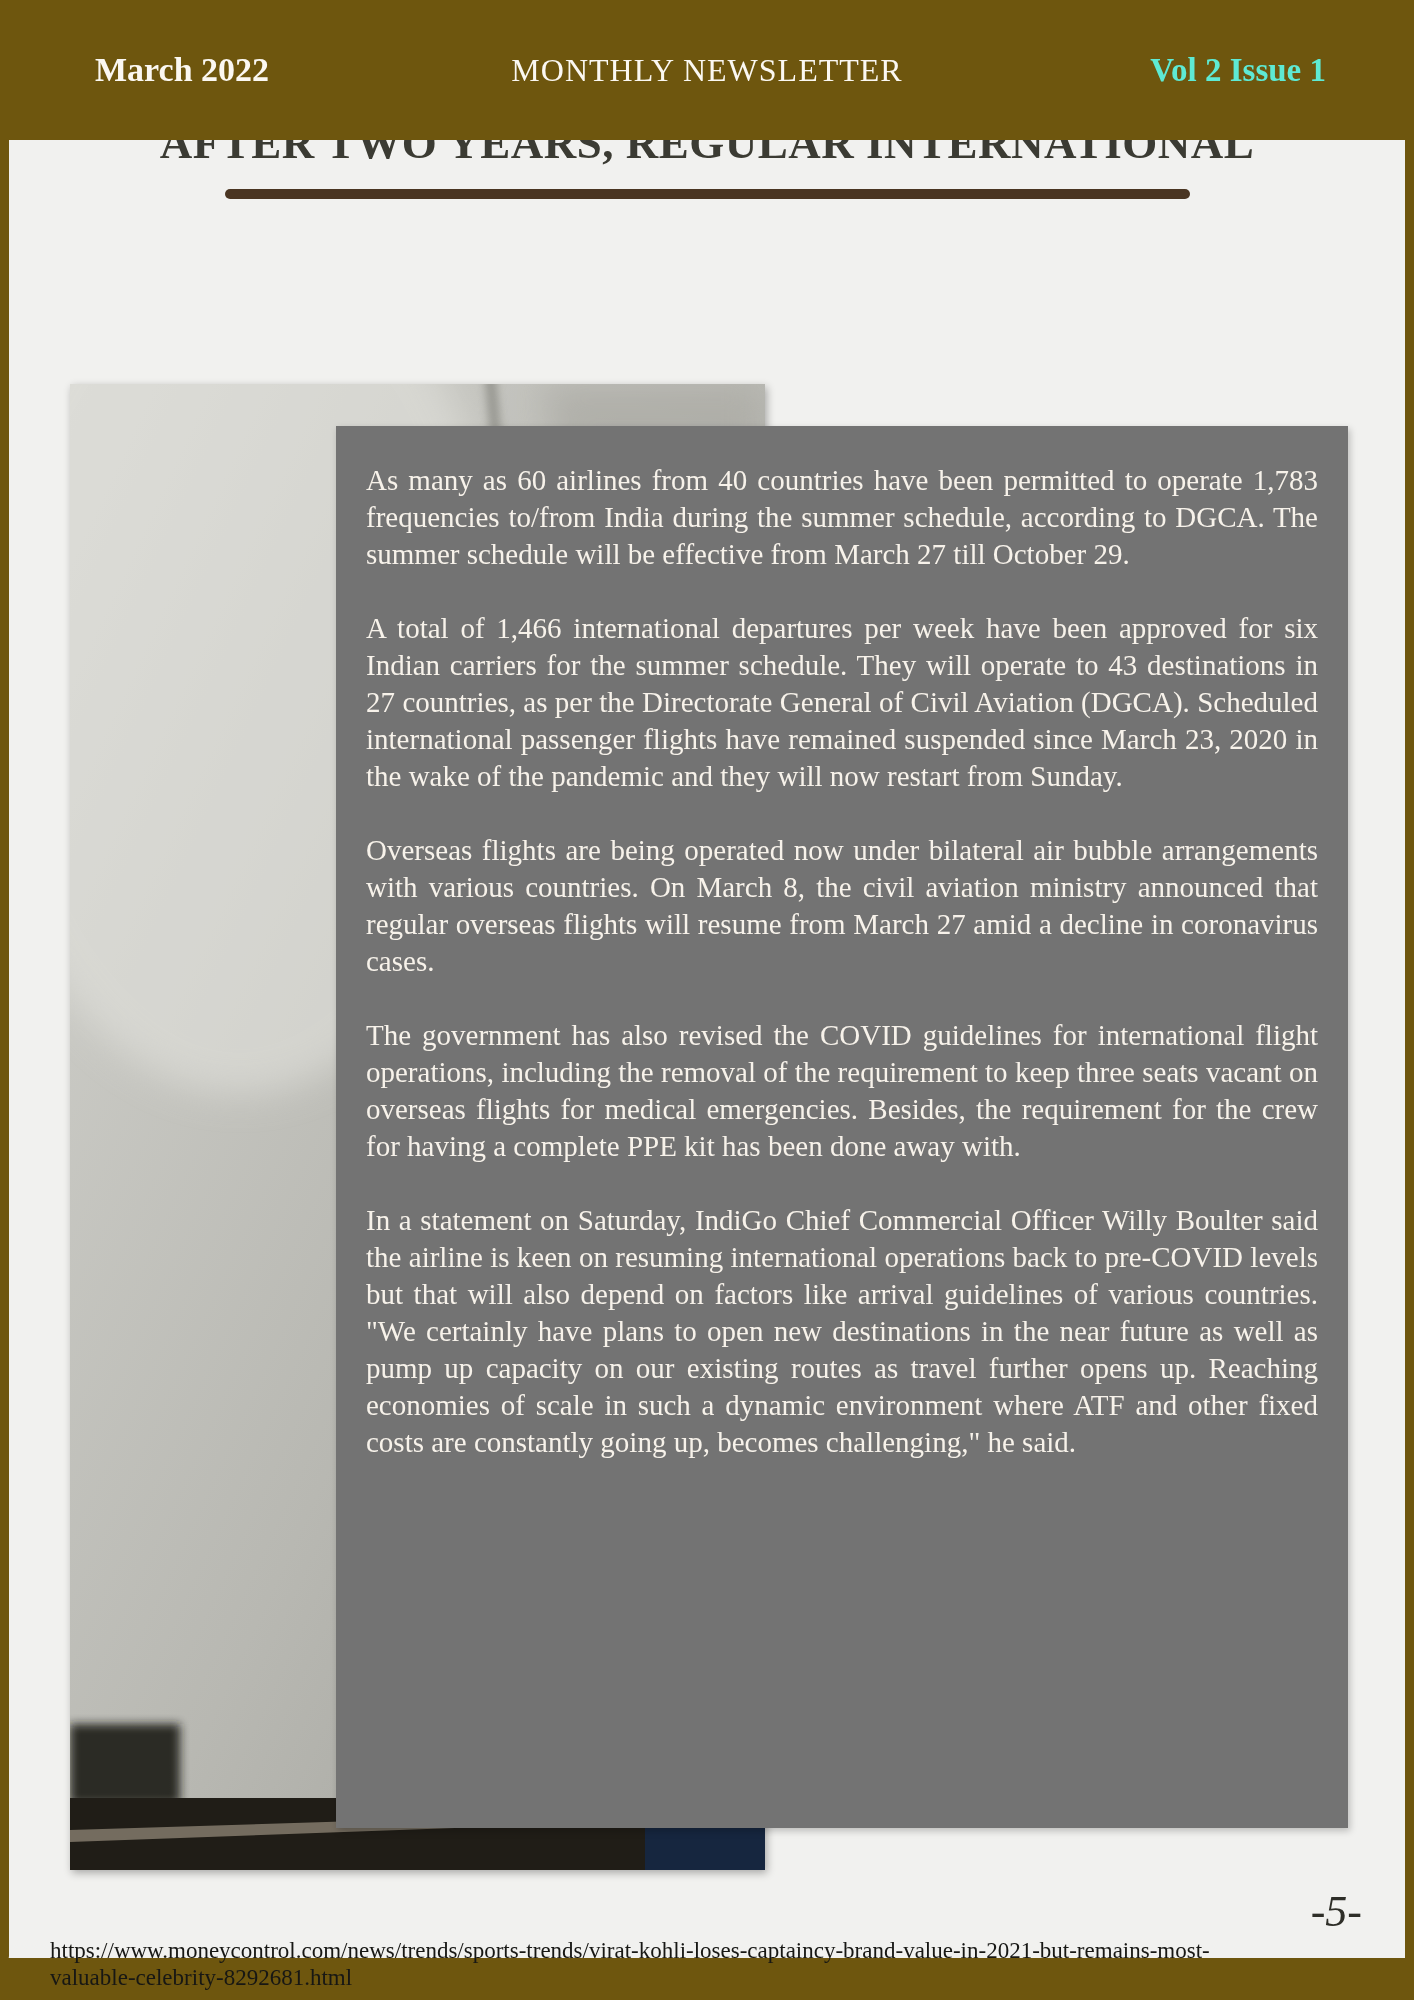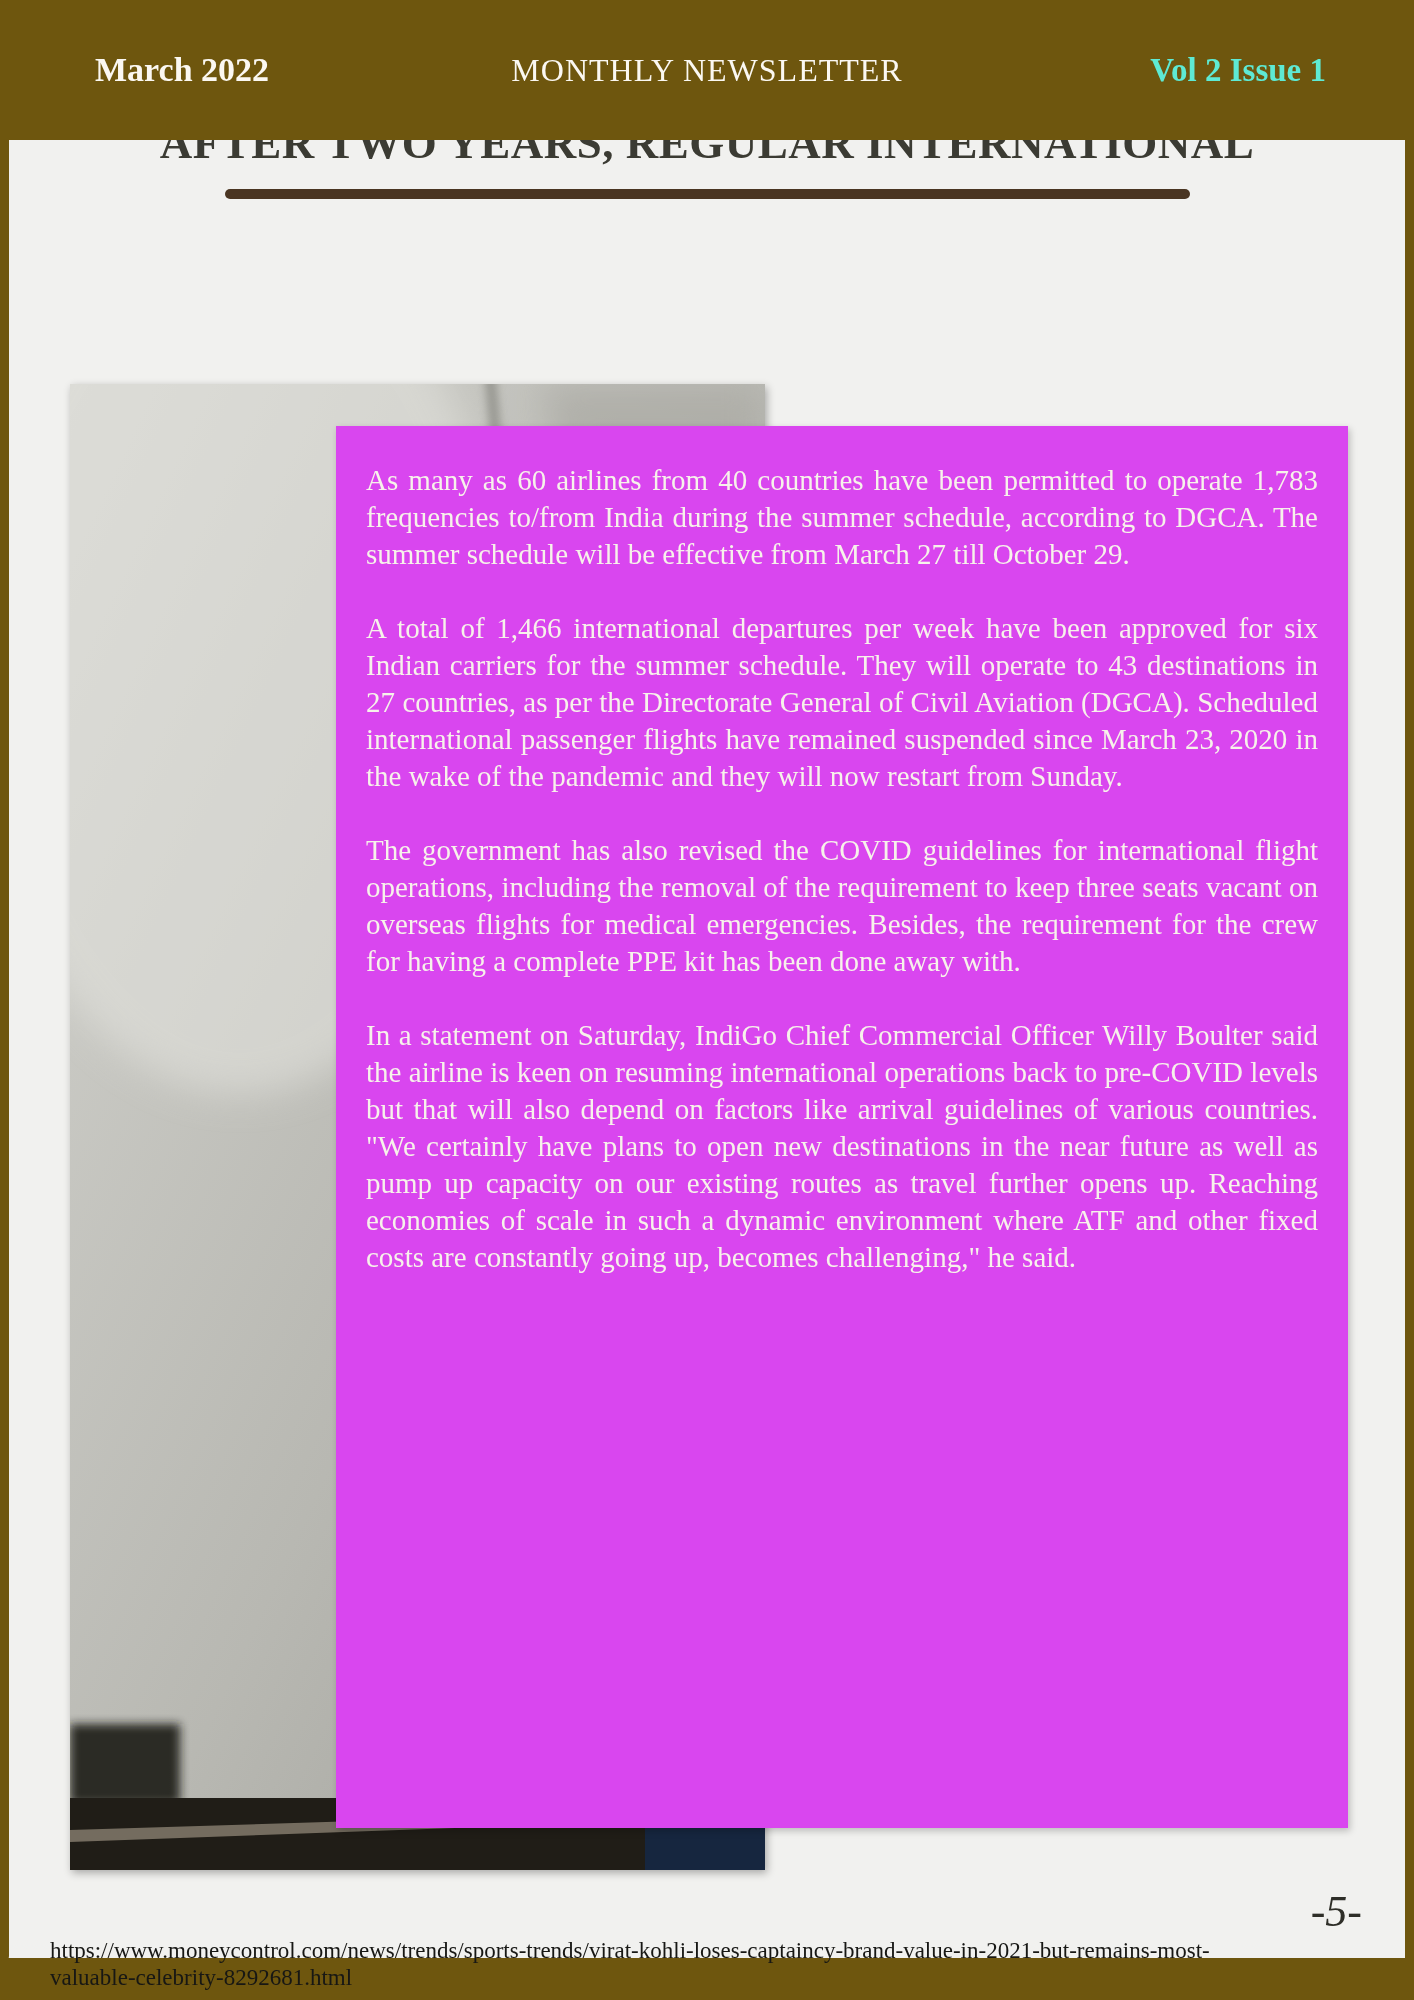--- a/index.html
+++ b/index.html
@@ -34,21 +34,21 @@
 
   .photo{
     position:absolute;left:70px;top:384px;width:695px;height:1486px;
     box-shadow:2px 3px 8px rgba(0,0,0,0.30);
     background:#b5b5af;
   }
   .photo svg{display:block;}
 
   .textbox{
     position:absolute;left:336px;top:426px;width:1012px;height:1402px;
-    background:#d946ef;box-sizing:border-box;
+    background:#737373;box-sizing:border-box;
     padding:36px 30px 0 30px;
     box-shadow:2px 3px 7px rgba(0,0,0,0.22);
   }
   .textbox p{
     margin:0 0 37px 0;
     color:#F7F2EA;font-size:29px;line-height:37px;
     text-align:justify;
   }
 
   .src-url{
@@ -119,20 +119,21 @@
       <rect x="0" y="1340" width="110" height="80" fill="#1e1b16" opacity="0.9" filter="url(#soft2)"></rect>
       <rect x="0" y="1414" width="695" height="72" fill="#201d17"></rect>
       <rect x="575" y="1414" width="120" height="72" fill="#16263f"></rect>
       <path d="M 0,1446 L 575,1428 L 575,1437 L 0,1458 Z" fill="#8a8172" opacity="0.8"></path>
     </svg>
   </div>
 
   <div class="textbox">
     <p>As many as 60 airlines from 40 countries have been permitted to operate 1,783 frequencies to/from India during the summer schedule, according to DGCA. The summer schedule will be effective from March 27 till October 29.</p>
     <p>A total of 1,466 international departures per week have been approved for six Indian carriers for the summer schedule. They will operate to 43 destinations in 27 countries, as per the Directorate General of Civil Aviation (DGCA). Scheduled international passenger flights have remained suspended since March 23, 2020 in the wake of the pandemic and they will now restart from Sunday.</p>
+    <p>Overseas flights are being operated now under bilateral air bubble arrangements with various countries. On March 8, the civil aviation ministry announced that regular overseas flights will resume from March 27 amid a decline in coronavirus cases.</p>
     <p>The government has also revised the COVID guidelines for international flight operations, including the removal of the requirement to keep three seats vacant on overseas flights for medical emergencies. Besides, the requirement for the crew for having a complete PPE kit has been done away with.</p>
     <p>In a statement on Saturday, IndiGo Chief Commercial Officer Willy Boulter said the airline is keen on resuming international operations back to pre-COVID levels but that will also depend on factors like arrival guidelines of various countries. "We certainly have plans to open new destinations in the near future as well as pump up capacity on our existing routes as travel further opens up. Reaching economies of scale in such a dynamic environment where ATF and other fixed costs are constantly going up, becomes challenging," he said.</p>
   </div>
 
   <div class="src-url">https://www.moneycontrol.com/news/trends/sports-trends/virat-kohli-loses-captaincy-brand-value-in-2021-but-remains-most-valuable-celebrity-8292681.html</div>
   <div class="page-num">-5-</div>
 
 </div>
 
 </body></html>

